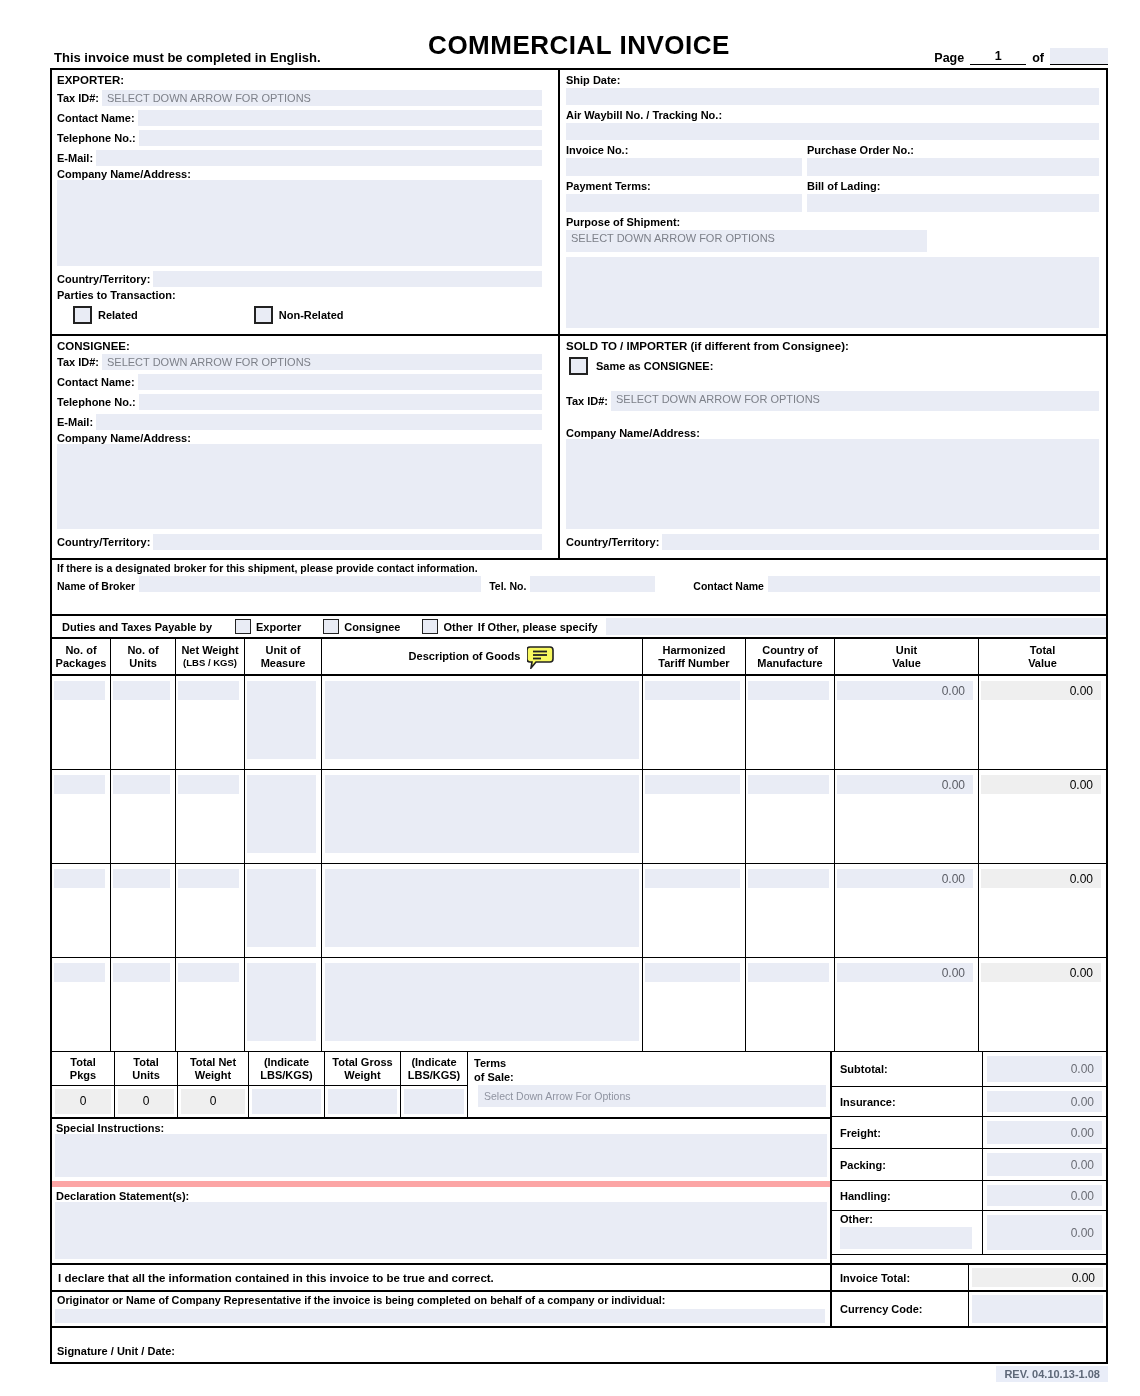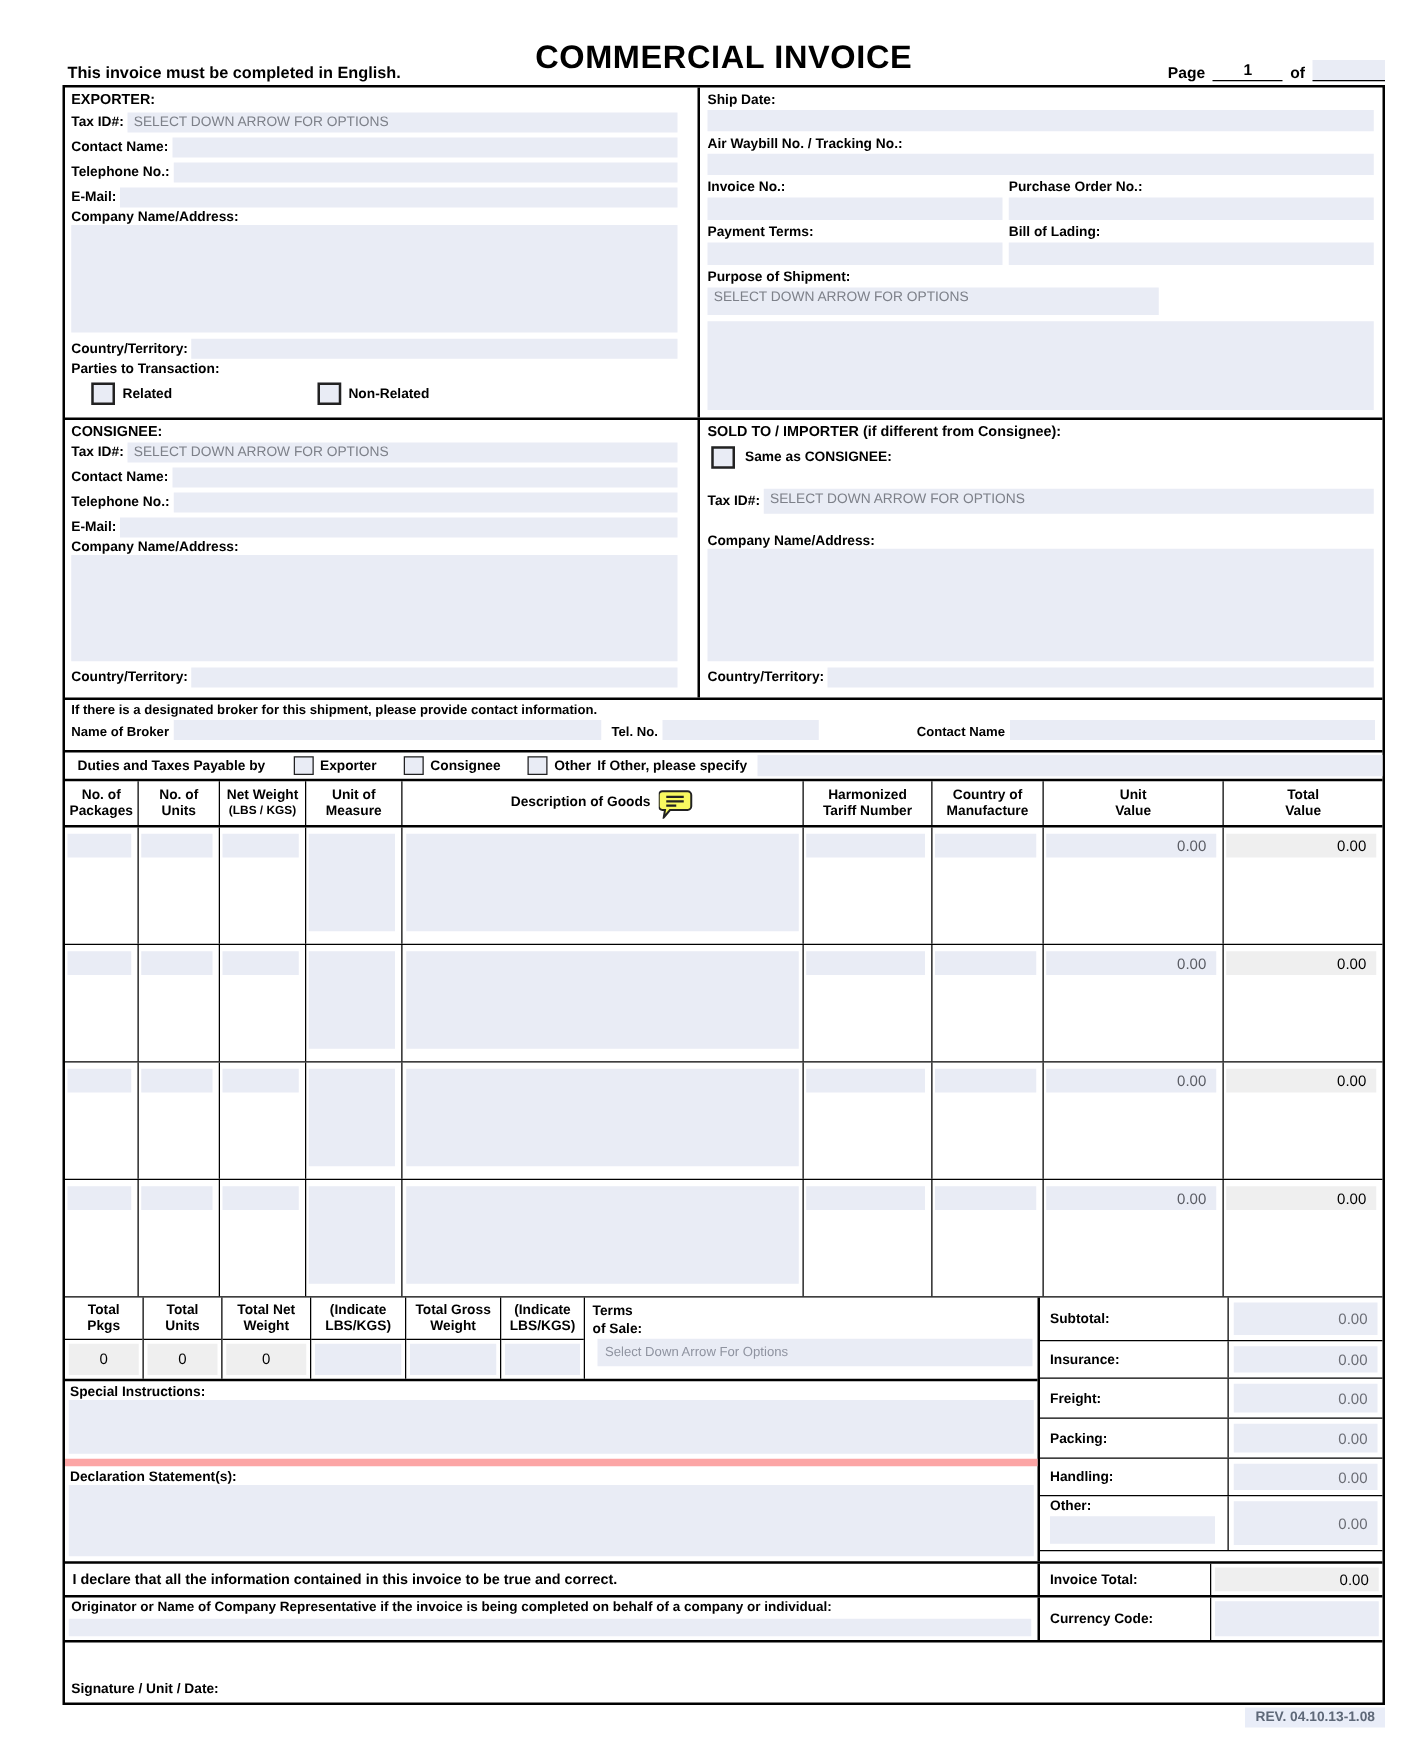--- a/index.html
+++ b/index.html
@@ -56,28 +56,28 @@
   .cons { width:508px; border-right:2px solid #000; padding:4px 16px 6px 5px;
           display:flex; flex-direction:column; }
   .soldto { flex:1; padding:4px 7px 6px 6px; display:flex; flex-direction:column; }
   .samerow { display:flex; align-items:center; margin:5px 0 0 3px; }
   .samerow .lbl { margin-left:8px; }
   .soldto-tax { margin-top:15px; height:22px; }
   .soldto-tax .f { height:20px; }
   .mt14 { margin-top:14px; }
 
   
-  .broker { height:42px; border-bottom:2px solid #000; padding:2px 6px 3px 5px; }
+  .broker { height:56px; border-bottom:2px solid #000; padding:2px 6px 3px 5px; }
   .broker-instr { font-size:10.5px; font-weight:bold; }
   .broker-fields { display:flex; align-items:flex-end; margin-top:1px; height:17px; }
   .broker-fields .lbl { font-size:10.5px; }
   .b-name-f { width:342px; height:16px; margin-left:4px; }
   .b-tel-l { margin-left:8px; }
   .b-tel-f { width:125px; height:16px; margin-left:4px; }
-  .b-con-l { margin-left:78px; }
+  .b-con-l { margin-left:38px; }
   .b-con-f { flex:1; height:16px; margin-left:4px; }
 
   
   .duties { height:23px; border-bottom:2px solid #000; display:flex; align-items:center;
             padding:0 0 0 5px; }
   .duties .cb { width:16px; height:15px; border-width:1.5px; }
   .duties .lbl { margin:0 0 0 5px; }
   .d-main { width:173px; }
   .d-gap { width:22px; }
   .d-spec { margin-left:28px; }

